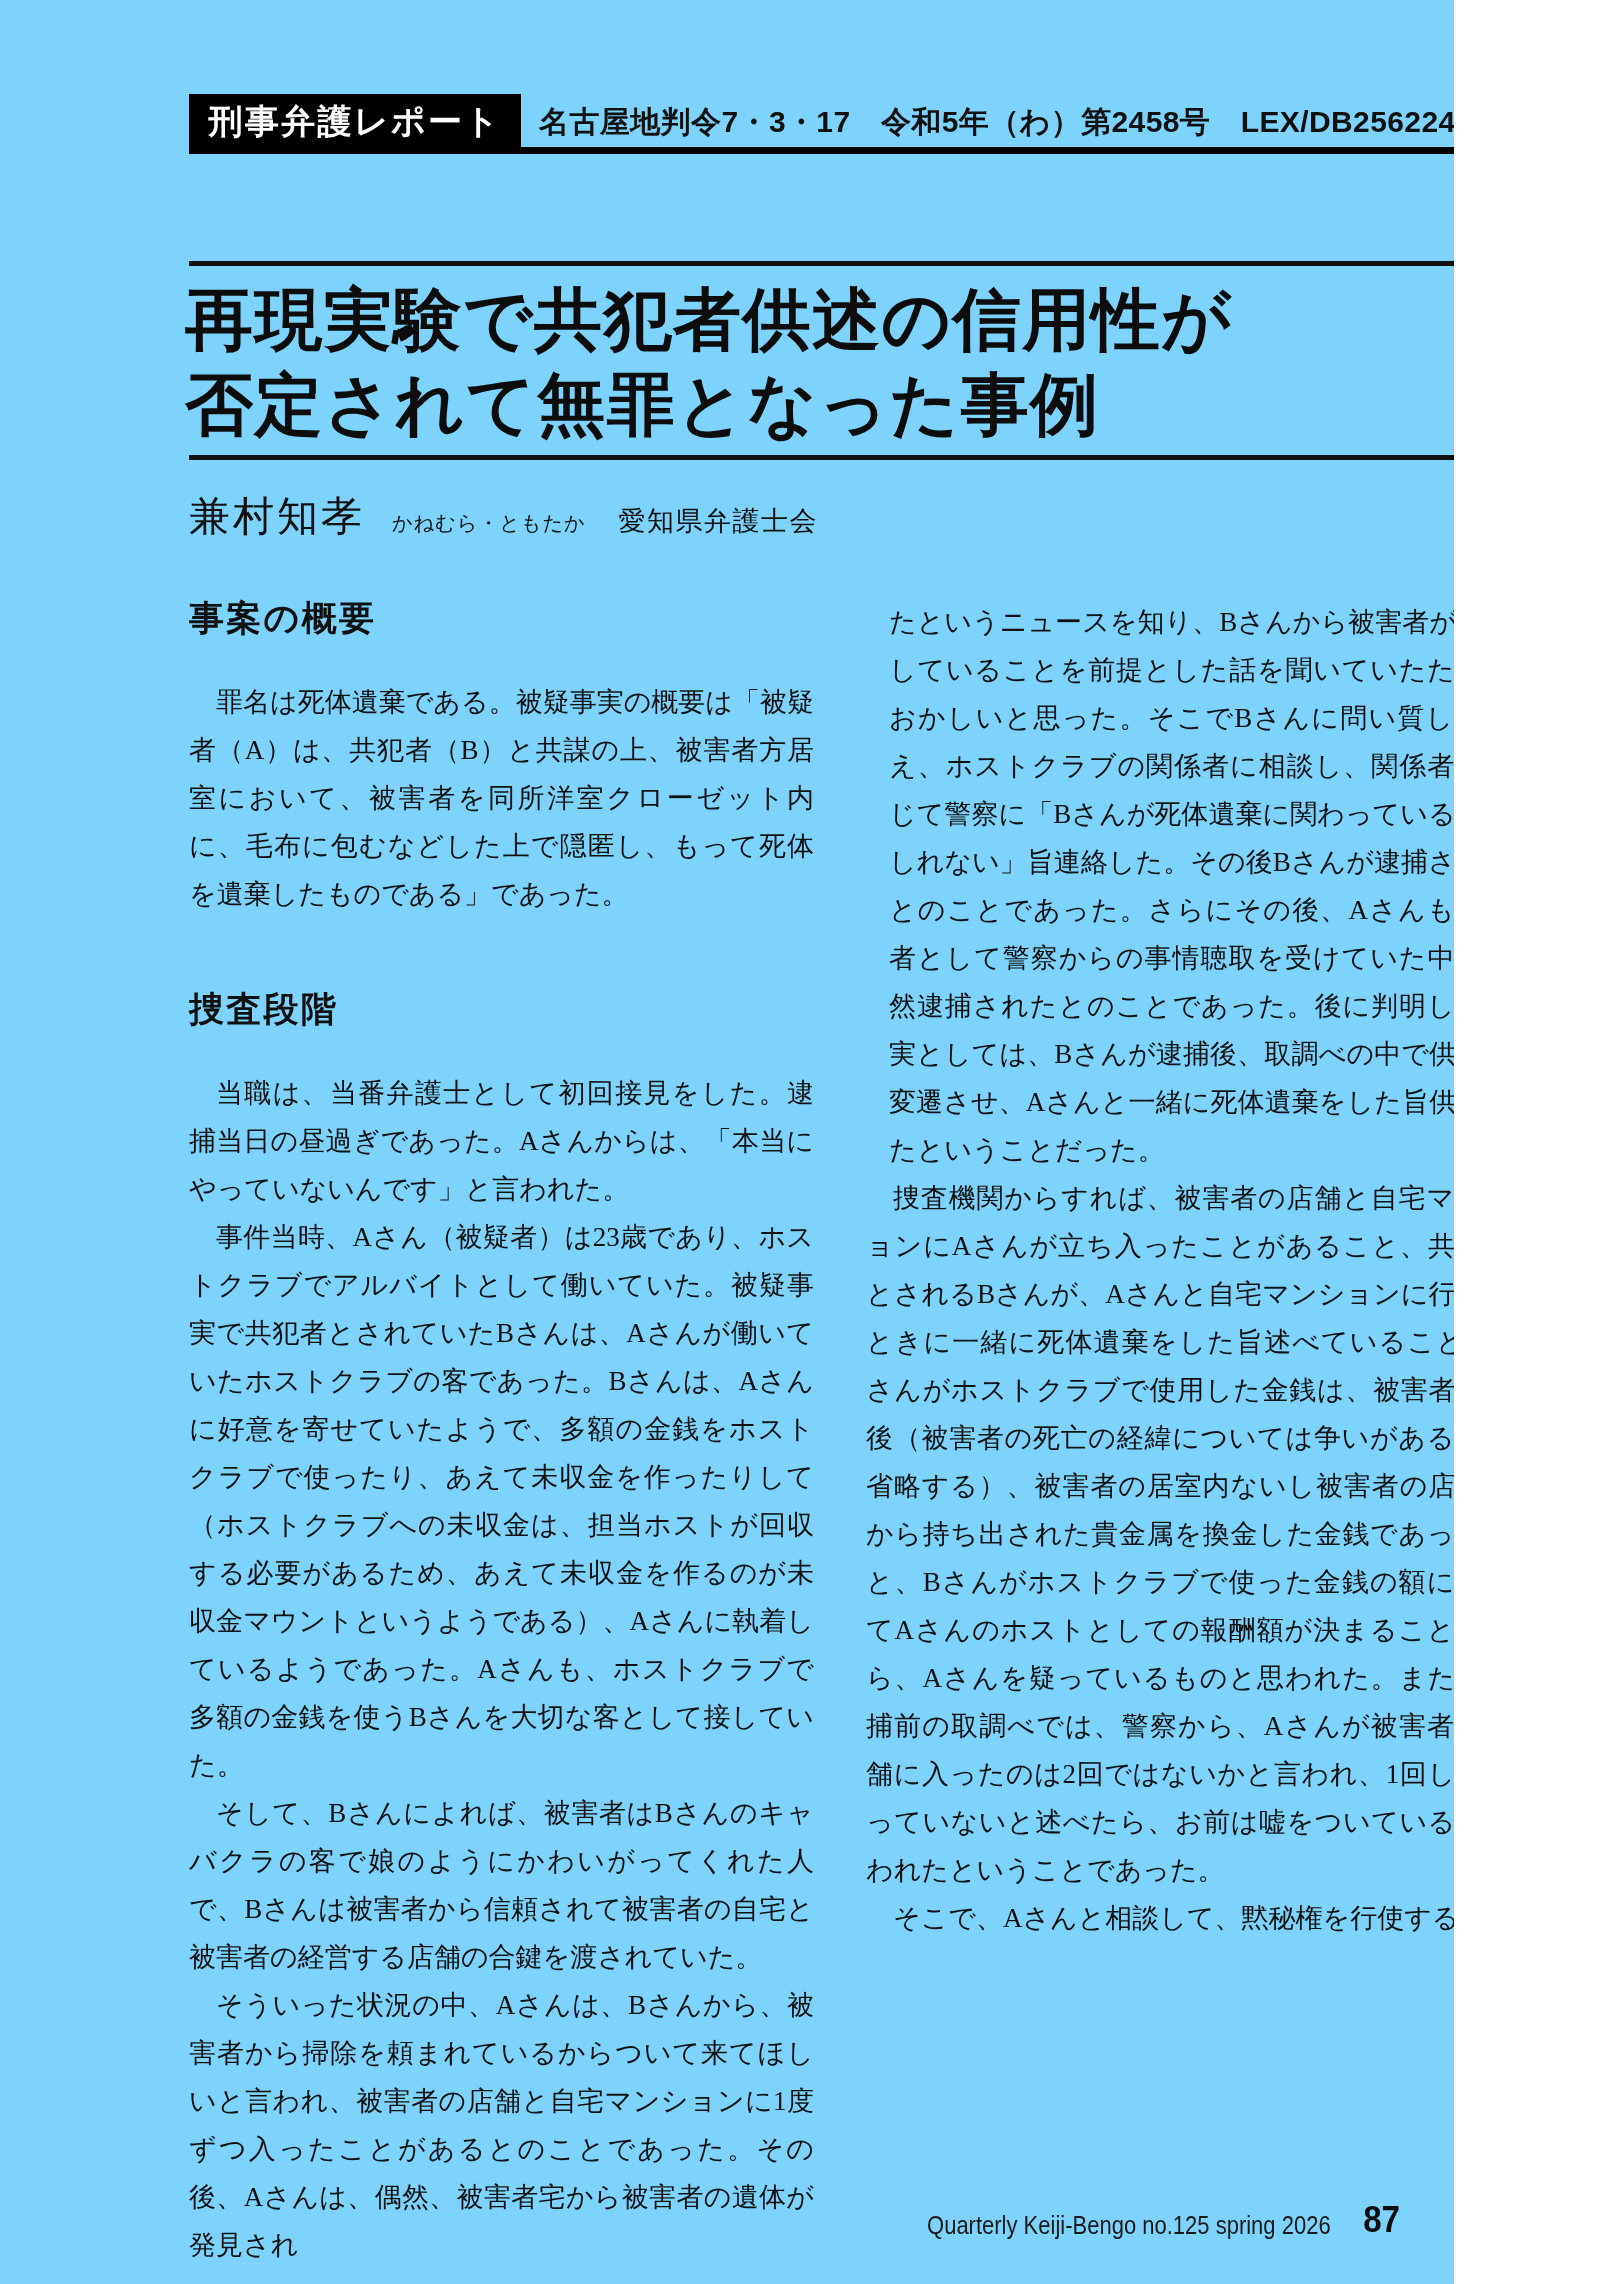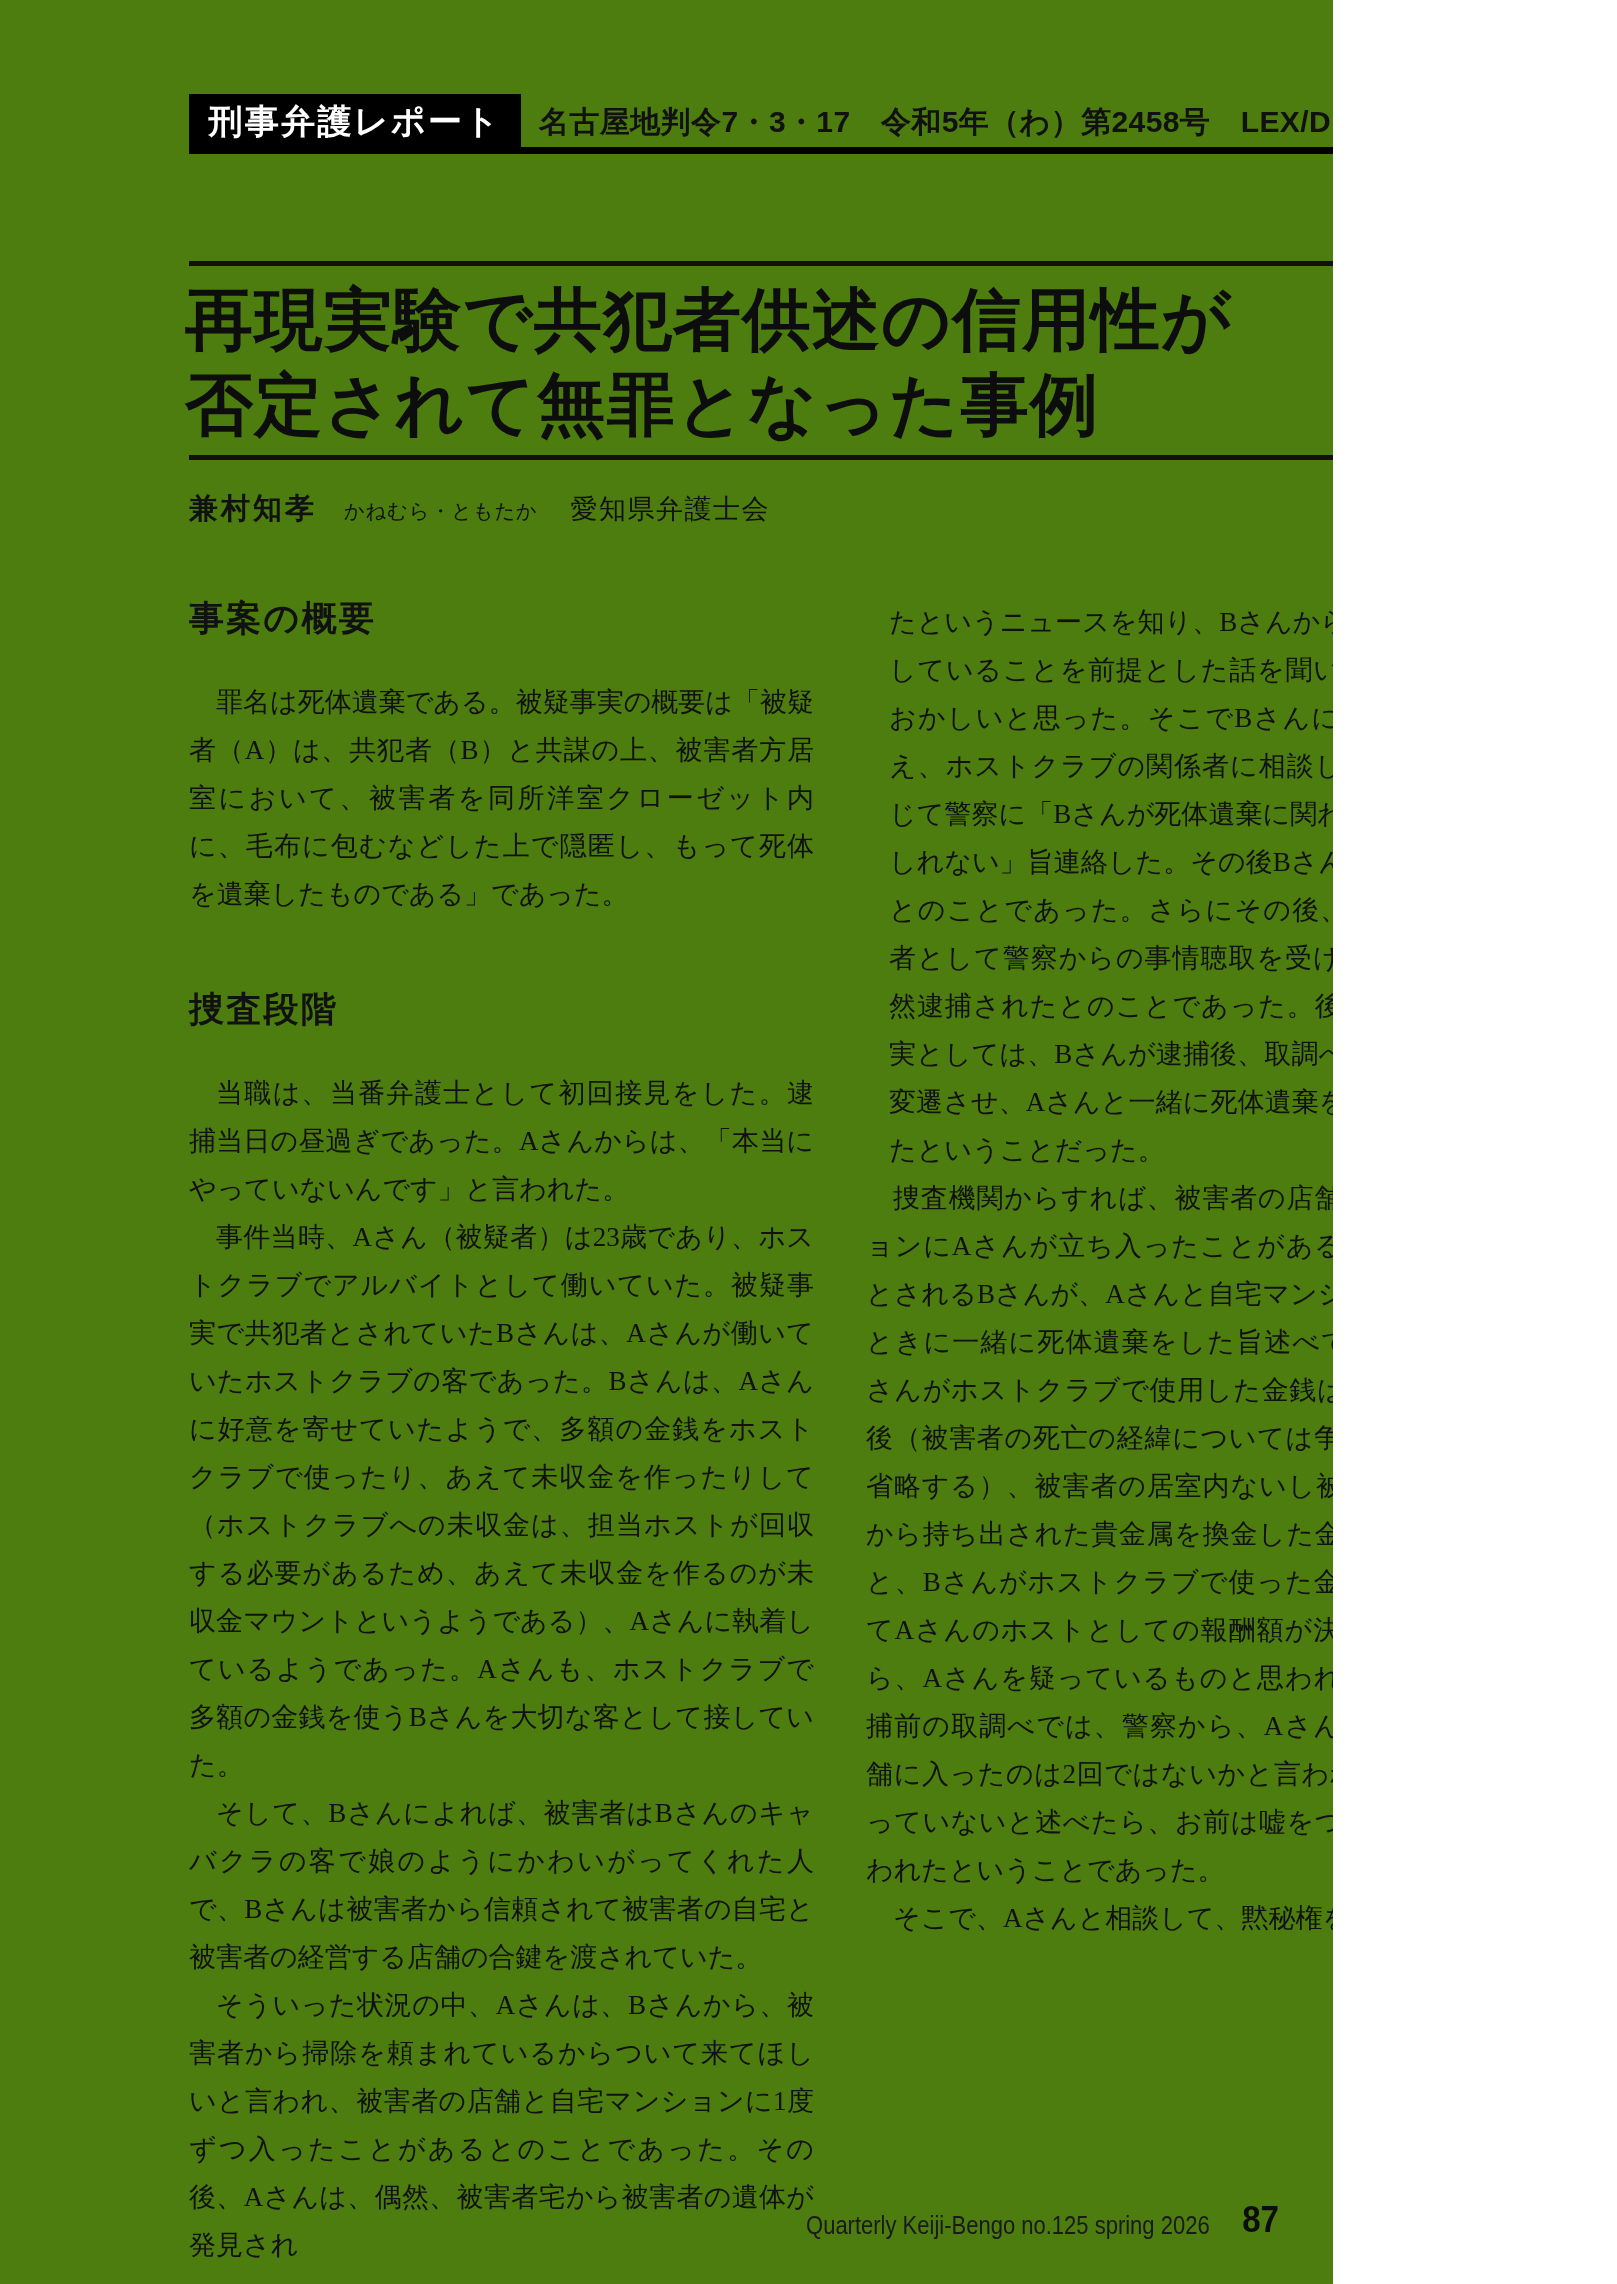--- a/index.html
+++ b/index.html
@@ -1,19 +1,19 @@
 <!DOCTYPE html>
 <html lang="ja" style="font-size:12px"><head>
 <meta charset="utf-8">
 <style>
   html,body{margin:0;padding:0;background:#ffffff;}
   .page{
     position:relative;
-    width:1333px;height:2284px;
-    background:#4d7c0f;
+    width:1454px;height:2284px;
+    background:#7dd3fc;
     color:#111111;
     font-family:"Liberation Serif","DejaVu Serif",serif;
     overflow:hidden;
   }
 
   
   .badge{
     position:absolute;left:189px;top:94px;width:332px;height:56px;
     background:#000000;color:#ffffff;
     display:flex;align-items:center;justify-content:center;
@@ -40,21 +40,21 @@
   .rule-bottom{top:455px;}
   .title{
     position:absolute;left:185px;top:277px;margin:0;
     font-family:"Liberation Sans","DejaVu Sans",sans-serif;
     font-weight:700;font-size:68px;line-height:85px;letter-spacing:1.5px;
     color:#0d0d0d;
   }
 
   
   .byline{position:absolute;left:189px;top:489px;display:flex;align-items:baseline;white-space:nowrap;}
-  .author-name{font-size:29px;letter-spacing:3px;font-weight:700;}
+  .author-name{font-size:41px;letter-spacing:3px;font-weight:400;}
   .author-kana{font-size:20.3px;margin-left:27px;letter-spacing:0.8px;}
   .author-affiliation{font-size:27px;margin-left:33px;letter-spacing:1.5px;}
 
   
   .columns{position:absolute;left:189px;top:598px;width:1321px;height:1603px;}
   .col{position:absolute;top:0;text-align:justify;}
   .col-left{left:0;width:625px;}
   .col-right{left:677px;width:645px;}
   .section-heading{
     margin:0 0 41px 0;

